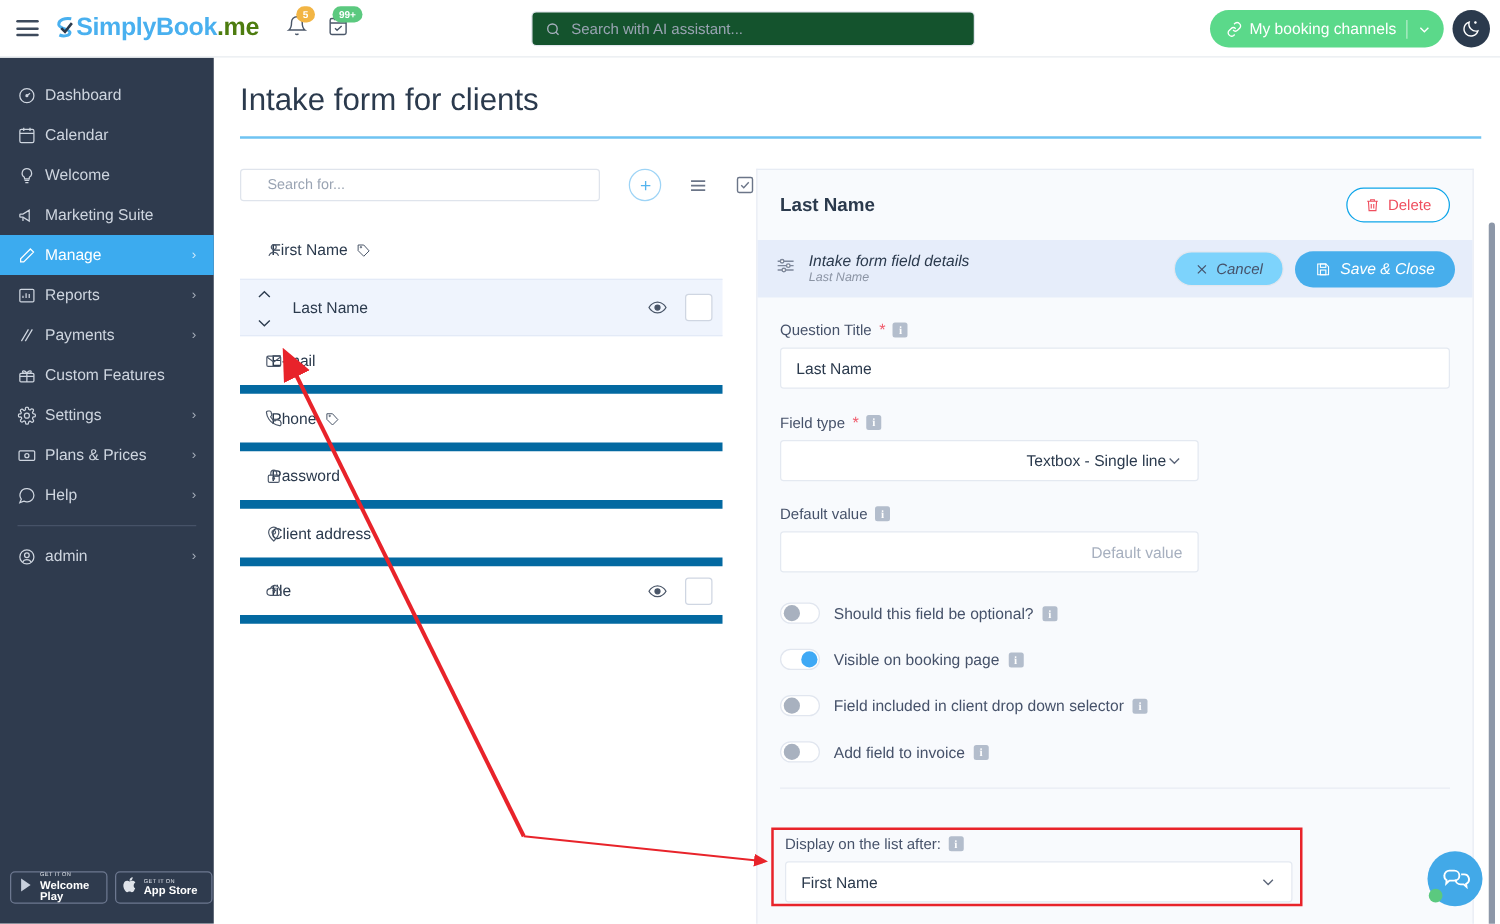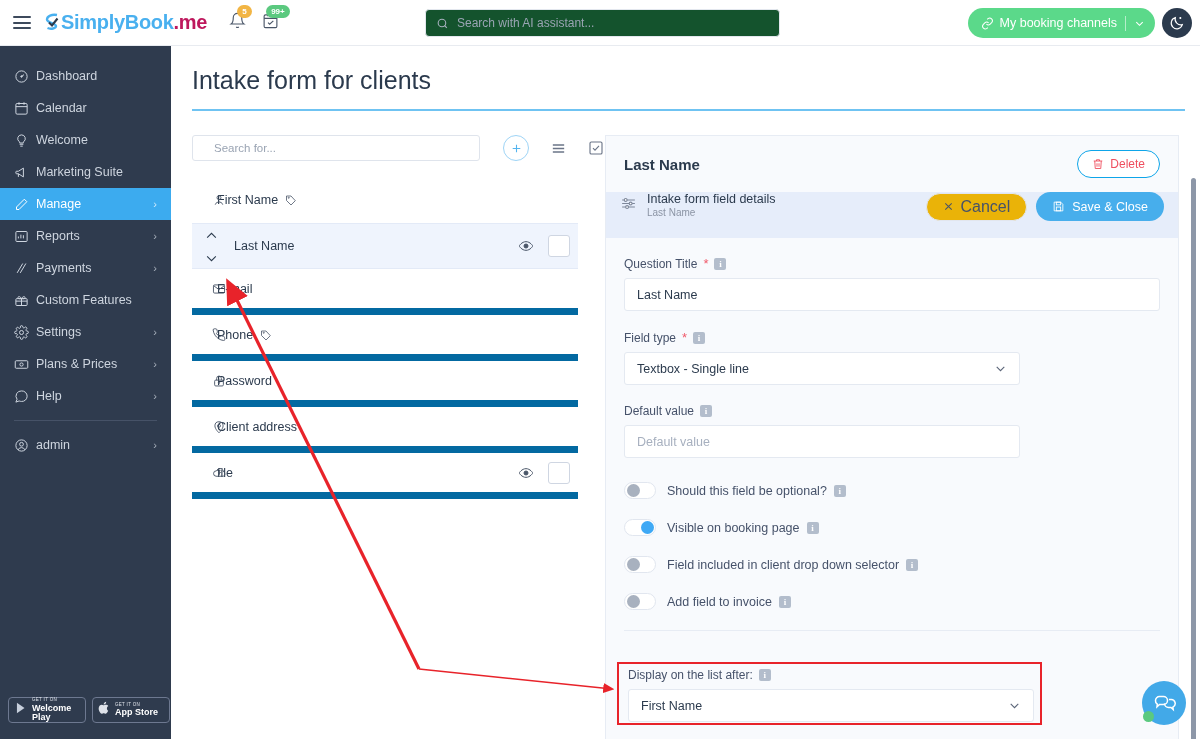--- a/index.html
+++ b/index.html
@@ -16,21 +16,21 @@
     position: absolute; left: 0; top: 0; width: 1200px; height: 46px;
     background: #ffffff; border-bottom: 1px solid #e8ebf0;
     display: flex; align-items: center; z-index: 20;
   }
   .hamburger { width: 18px; height: 13px; margin-left: 13px; display: flex;
     flex-direction: column; justify-content: space-between; cursor: pointer; }
   .hamburger i { display: block; height: 2px; background: #3d4a5c; border-radius: 1px; }
   .brand { margin-left: 14px; font-size: 20px; font-weight: bold;
     letter-spacing: -0.3px; display: flex; align-items: center; }
   .brand .b1 { color: #49b0ef; }
-  .brand .b2 { color: #be185d; }
+  .brand .b2 { color: #4d7c0f; }
   .bell-wrap { position: relative; margin-left: 22px; cursor: pointer; }
   .badge { position: absolute; font-size: 8px; font-weight: bold; color: #fff;
     border-radius: 9px; padding: 1px 5px; line-height: 11px; top: -7px; left: 8px; }
   .badge.orange { background: #f2b544; }
   .badge.green { background: #5bc97f; }
   .cal-wrap { position: relative; margin-left: 16px; cursor: pointer; }
 
   .searchbar {
     position: absolute; left: 425px; top: 9px; width: 355px; height: 28px;
     border: 1px solid #e3e7ee; border-radius: 4px; background: #14532d;
@@ -113,50 +113,50 @@
 
   
   .panel { position: absolute; left: 434px; top: 89px; width: 574px; height: 650px;
     background: #f8fafd; border: 1px solid #e7ecf4; border-bottom: none; }
   .panel-head { height: 56px; display: flex; align-items: center;
     padding: 0 18px; justify-content: space-between; }
   .panel-title { font-size: 15px; font-weight: bold; color: #2b3a4d; }
   .del-btn { border: 1px solid #0ea5e9; background: #fff; border-radius: 16px;
     height: 28px; padding: 0 14px; display: flex; align-items: center; gap: 6px;
     color: #ef4e5e; font-size: 12px; cursor: pointer; }
-  .sub-head { background: #e6edfa; height: 46px; display: flex; align-items: flex-start;
-    padding: 0 14px; justify-content: space-between; }
+  .sub-head { background: #e6edfa; height: 46px; display: flex; align-items: center;
+    padding: 0 14px; justify-content: space-between; font-style: italic; }
   .sub-left { display: flex; align-items: center; gap: 10px; }
   .sub-t1 { font-size: 12.5px; color: #2b3a4d; }
   .sub-t2 { font-size: 10px; color: #8b94a4; margin-top: 1px; }
   .sub-actions { display: flex; align-items: center; gap: 9px; }
-  .cancel-btn { border: 1px solid #e2e6ee; background: #eab308; border-radius: 15px;
+  .cancel-btn { border: 1px solid #e2e6ee; background: #7dd3fc; border-radius: 15px;
     height: 28px; padding: 0 16px; display: flex; align-items: center; gap: 6px;
-    color: #46526a; font-size: 16px; cursor: pointer; }
+    color: #46526a; font-size: 12px; cursor: pointer; }
   .save-btn { background: #47aeec; border-radius: 15px; height: 29px;
     padding: 0 16px; display: flex; align-items: center; gap: 7px;
     color: #fff; font-size: 12.5px; cursor: pointer; }
 
   .panel-body { padding: 18px 18px 0 18px; }
   .flabel { font-size: 12px; color: #46526a; display: flex; align-items: center;
     gap: 6px; margin-bottom: 7px; }
   .req { color: #f0596a; font-size: 13px; }
   .info-ico { width: 12px; height: 12px; background: #b3bdcc; border-radius: 2px;
     color: #fff; font-size: 9px; font-weight: bold; line-height: 12px;
     text-align: center; cursor: pointer; font-family: "Liberation Serif", serif; }
   .finput { height: 33px; border: 1px solid #e4e9f1; border-radius: 3px;
     background: #fff; display: flex; align-items: center; padding: 0 12px;
     font-size: 12.5px; color: #2b3a4d; }
   .finput.ph { color: #a7b0bf; }
   .fselect { height: 33px; border: 1px solid #e4e9f1; border-radius: 3px;
     background: #fff; display: flex; align-items: center; padding: 0 12px;
     justify-content: space-between; font-size: 12.5px; color: #2b3a4d; cursor: pointer; }
   .fgroup { margin-bottom: 19px; }
   .w-full { width: 100%; }
-  .w-sel { width: 396px; }
+  .w-sel { width: 335px; justify-content: flex-end; }
 
   .toggle-row { display: flex; align-items: center; gap: 11px; margin-bottom: 20px; }
   .sw { width: 32px; height: 17px; border-radius: 9px; border: 1px solid #e1e6ef;
     background: #fff; position: relative; cursor: pointer; flex: none; }
   .sw i { position: absolute; width: 13px; height: 13px; border-radius: 50%;
     top: 1px; left: 2px; background: #a8b1bf; }
   .sw.on i { left: 16px; background: #3fa9f5; }
   .tlabel { font-size: 12.5px; color: #46526a; display: flex; align-items: center; gap: 7px; }
 
   .divider { height: 1px; background: #e7ecf4; margin: 5px 18px 0 18px; }

